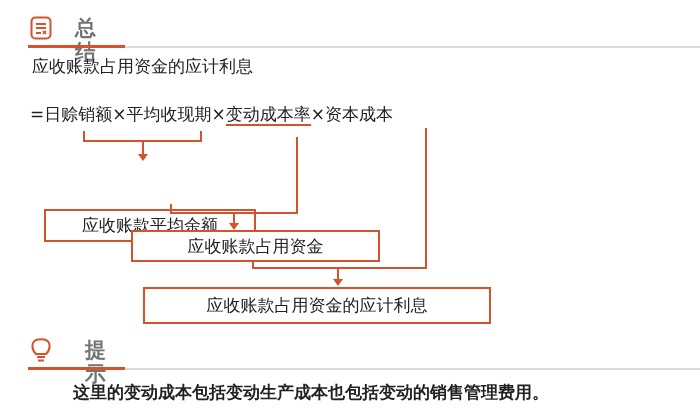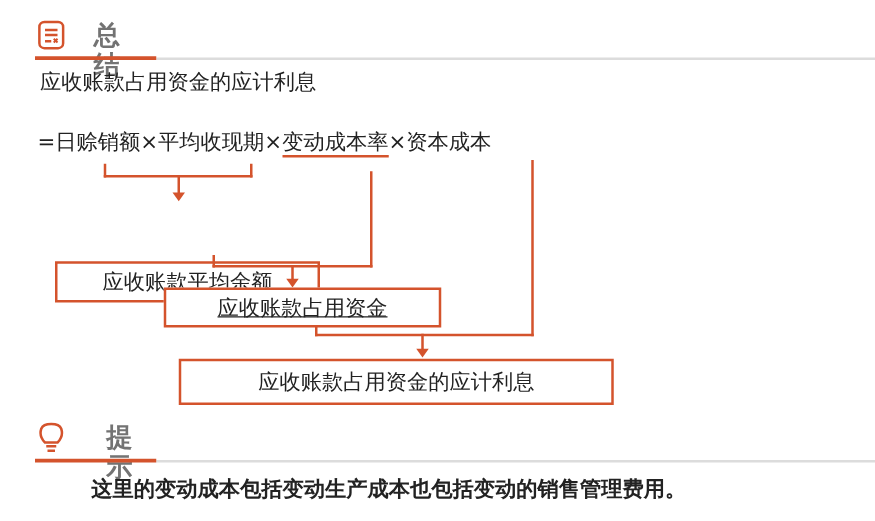--- a/index.html
+++ b/index.html
@@ -51,21 +51,21 @@
 <div class="arrow" style="left:138px; top:154px;"></div>
 
 <div class="box" style="left:44px; top:161px; width:212px; height:33px;margin-top:48px;">应收账款平均余额</div>
 
 <div class="ln" style="left:296px; top:137px; width:2px; height:77px;"></div>
 <div class="ln" style="left:170px; top:204px; width:2px; height:10px;"></div>
 <div class="ln" style="left:170px; top:212px; width:128px; height:2px;"></div>
 <div class="ln" style="left:233px; top:212px; width:2px; height:12px;"></div>
 <div class="arrow" style="left:229px; top:223px;"></div>
 
-<div class="box" style="left:131px; top:230px; width:222px; height:32px;text-decoration:underline;">应收账款占用资金</div>
+<div class="box" style="left:131px; top:230px; width:249px; height:32px;">应收账款占用资金</div>
 
 <div class="ln" style="left:425px; top:128px; width:2px; height:141px;"></div>
 <div class="ln" style="left:252px; top:261px; width:2px; height:8px;"></div>
 <div class="ln" style="left:252px; top:267px; width:175px; height:2px;"></div>
 <div class="ln" style="left:337px; top:267px; width:2px; height:13px;"></div>
 <div class="arrow" style="left:333px; top:279px;"></div>
 
 <div class="box" style="left:143px; top:287px; width:348px; height:37px;">应收账款占用资金的应计利息</div>
 
 <div class="abs" style="left:30px; top:336px;">

